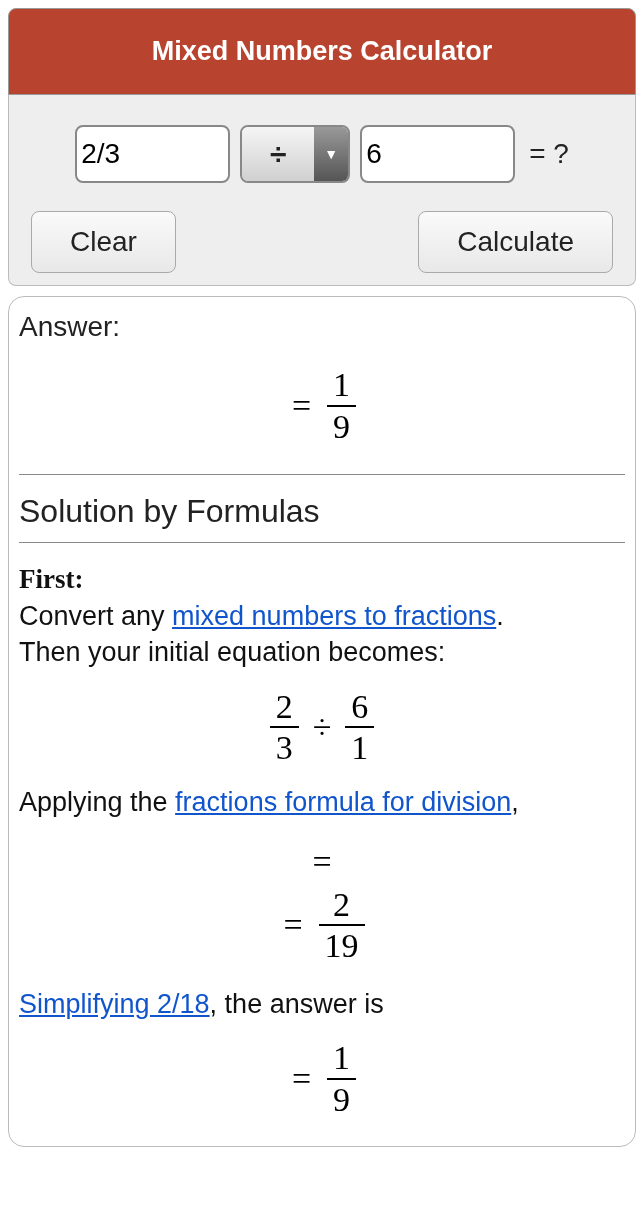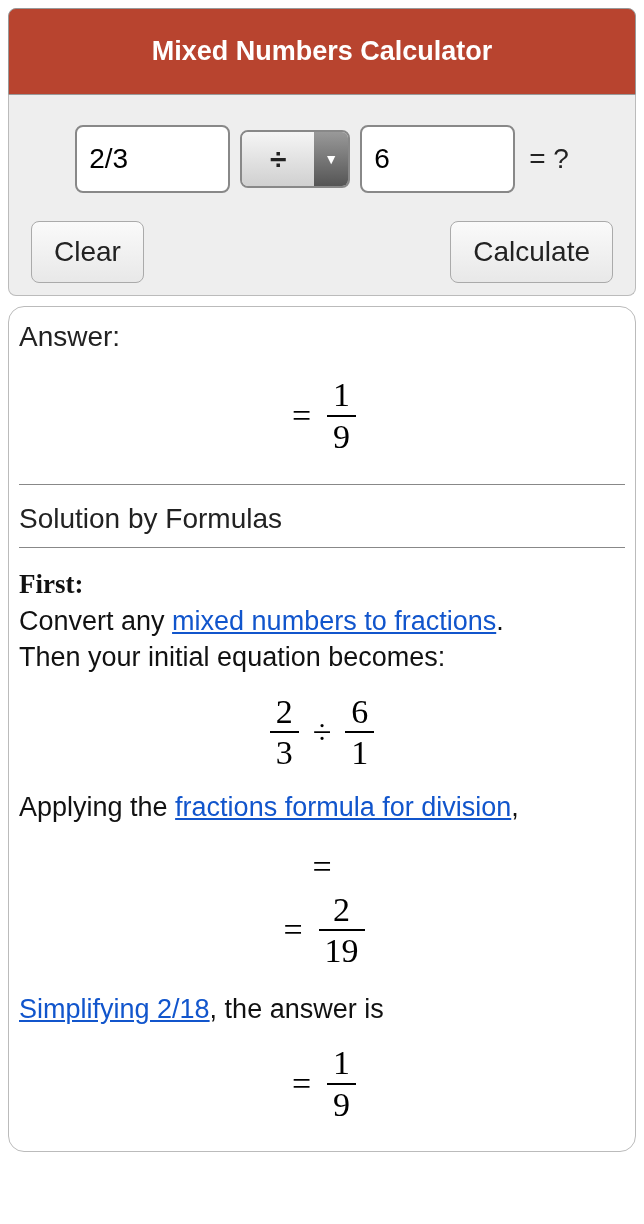--- a/index.html
+++ b/index.html
@@ -29,23 +29,23 @@
   }
   .input-row {
     display: flex;
     align-items: center;
     justify-content: center;
     gap: 10px;
     margin-bottom: 28px;
   }
   .txt {
     width: 155px;
-    height: 68px;
-    font-size: 28px;
-    padding: 0 12px;
+    height: 58px;
+    font-size: 28px;
+    padding: 0 4px;
     border: 2px solid #888;
     border-radius: 8px;
     background: #fff;
   }
   .select-wrap {
     display: flex;
     border: 2px solid #888;
     border-radius: 8px;
     overflow: hidden;
     height: 58px;
@@ -74,21 +74,21 @@
     color: #222;
     padding-left: 4px;
   }
   .btn-row {
     display: flex;
     justify-content: space-between;
     padding: 0 10px;
   }
   .btn {
     font-size: 28px;
-    padding: 14px 22px;
+    padding: 14px 38px;
     border: 1px solid #aaa;
     border-radius: 8px;
     background: linear-gradient(#fafafa, #e8e8e8);
     color: #222;
     cursor: pointer;
   }
   .result-card {
     margin-top: 10px;
     border: 1px solid #bbb;
     border-radius: 16px;
@@ -124,21 +124,21 @@
   .frac .den { border-top: 2px solid #000; padding: 2px 6px 0 6px; }
   .op {
     margin: 0 8px;
   }
   hr.sep {
     border: none;
     border-top: 1px solid #888;
     margin: 12px 0 18px 0;
   }
   .subhead {
-    font-size: 28px;
+    font-size: 32px;
     color: #222;
     margin: 10px 0 4px 0;
   }
   .body-text {
     font-size: 27px;
     color: #111;
     line-height: 1.35;
   }
   .body-text a {
     color: #1155cc;

